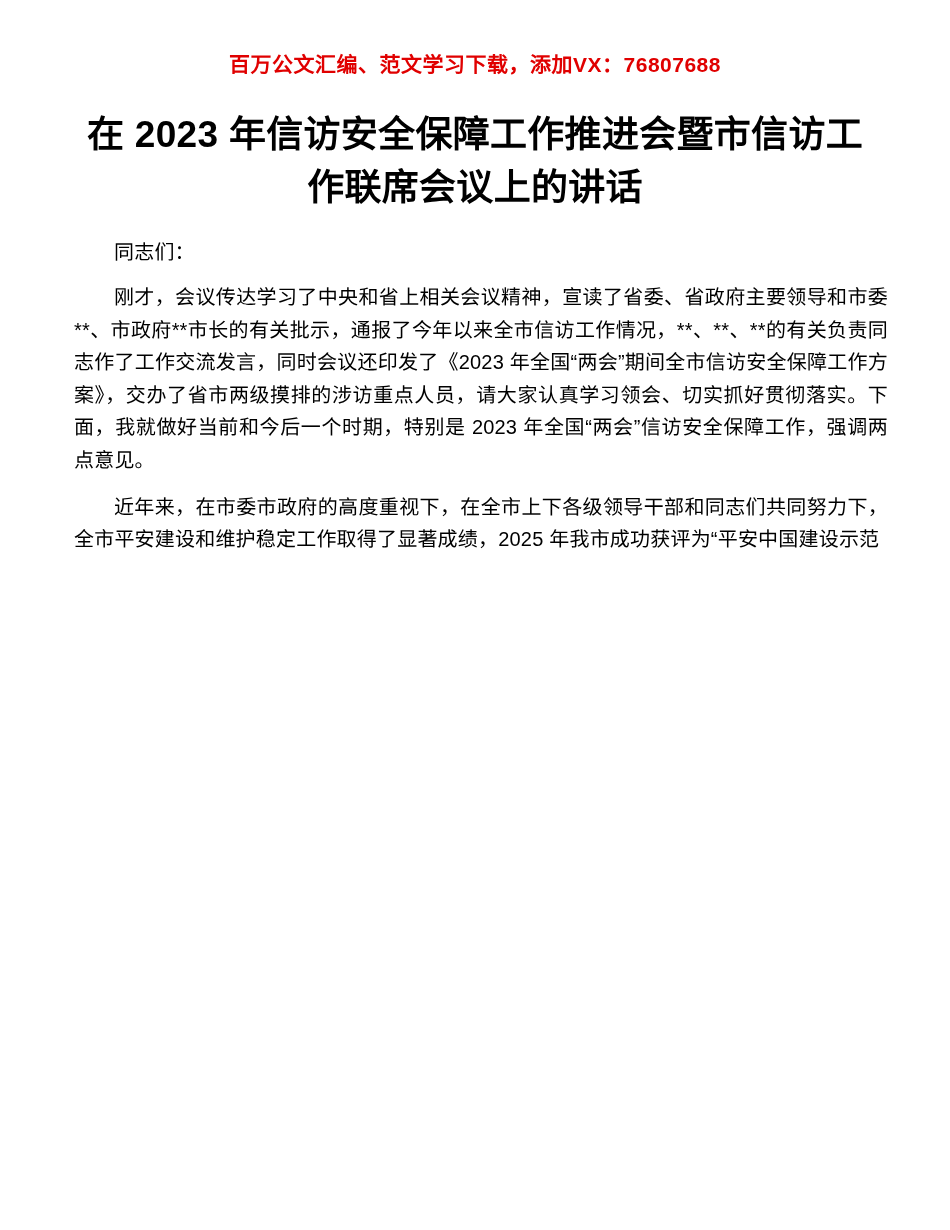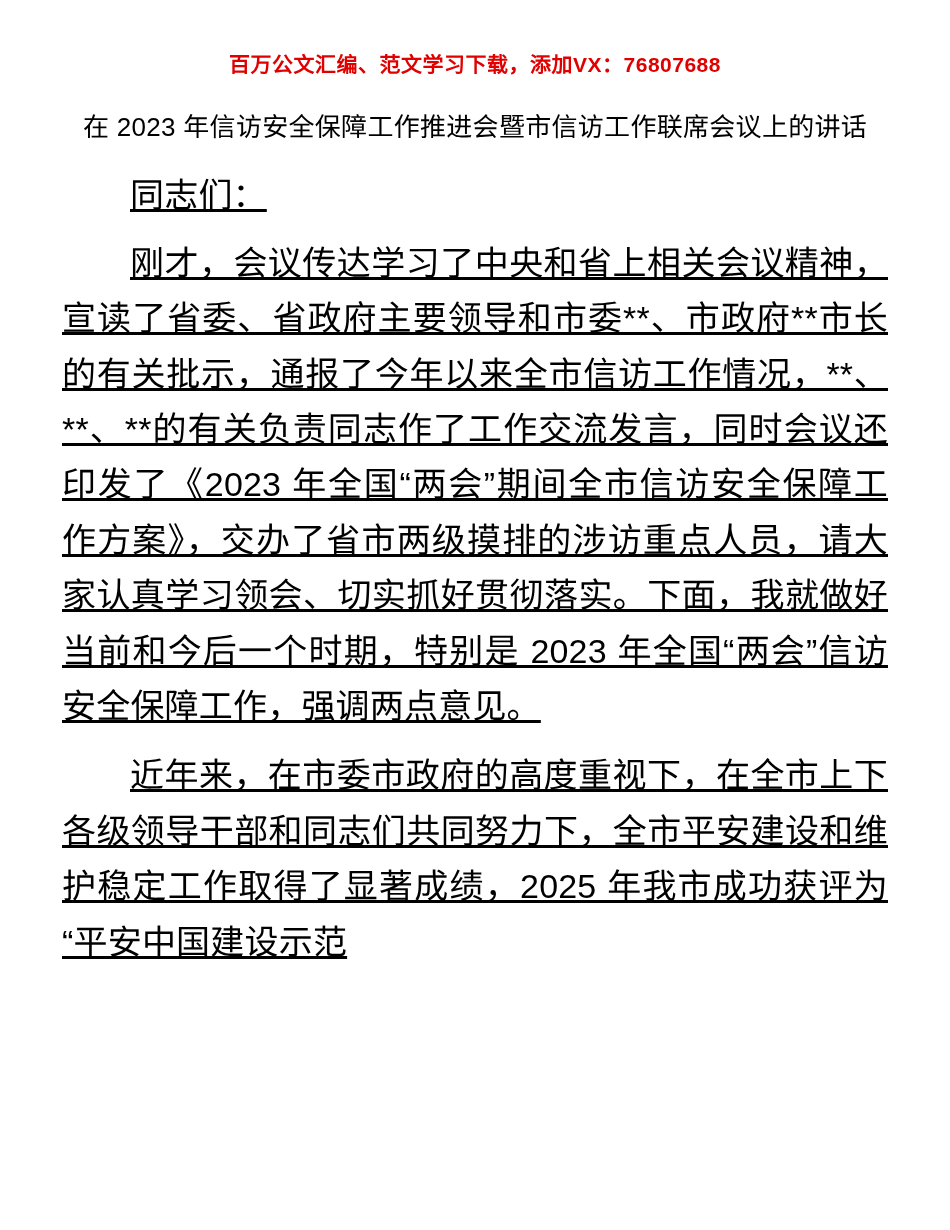--- a/index.html
+++ b/index.html
@@ -25,34 +25,33 @@
     text-align: center;
     color: #e00000;
     font-size: 21px;
     font-weight: bold;
     letter-spacing: 0.5px;
     margin: 6px 0 30px 0;
     line-height: 1.4;
   }
   .doc-title {
     text-align: center;
-    font-size: 26px;
-    font-weight: normal;
+    font-size: 37px;
+    font-weight: bold;
     line-height: 1.42;
     letter-spacing: 0.3px;
     margin: 0 10px 22px 10px;
   }
   .para {
-    font-size: 34px;
+    font-size: 20px;
     line-height: 1.63;
     text-align: justify;
     text-justify: inter-ideograph;
-    margin: 0 0 12px 0;
+    margin: 0 0 12px 12px;
     letter-spacing: 0.2px;
-    text-decoration: underline;
   }
   .indent2 {
     text-indent: 2em;
   }
   .para-tight {
     margin-bottom: 14px;
   }
 </style>
 </head>
 <body>

